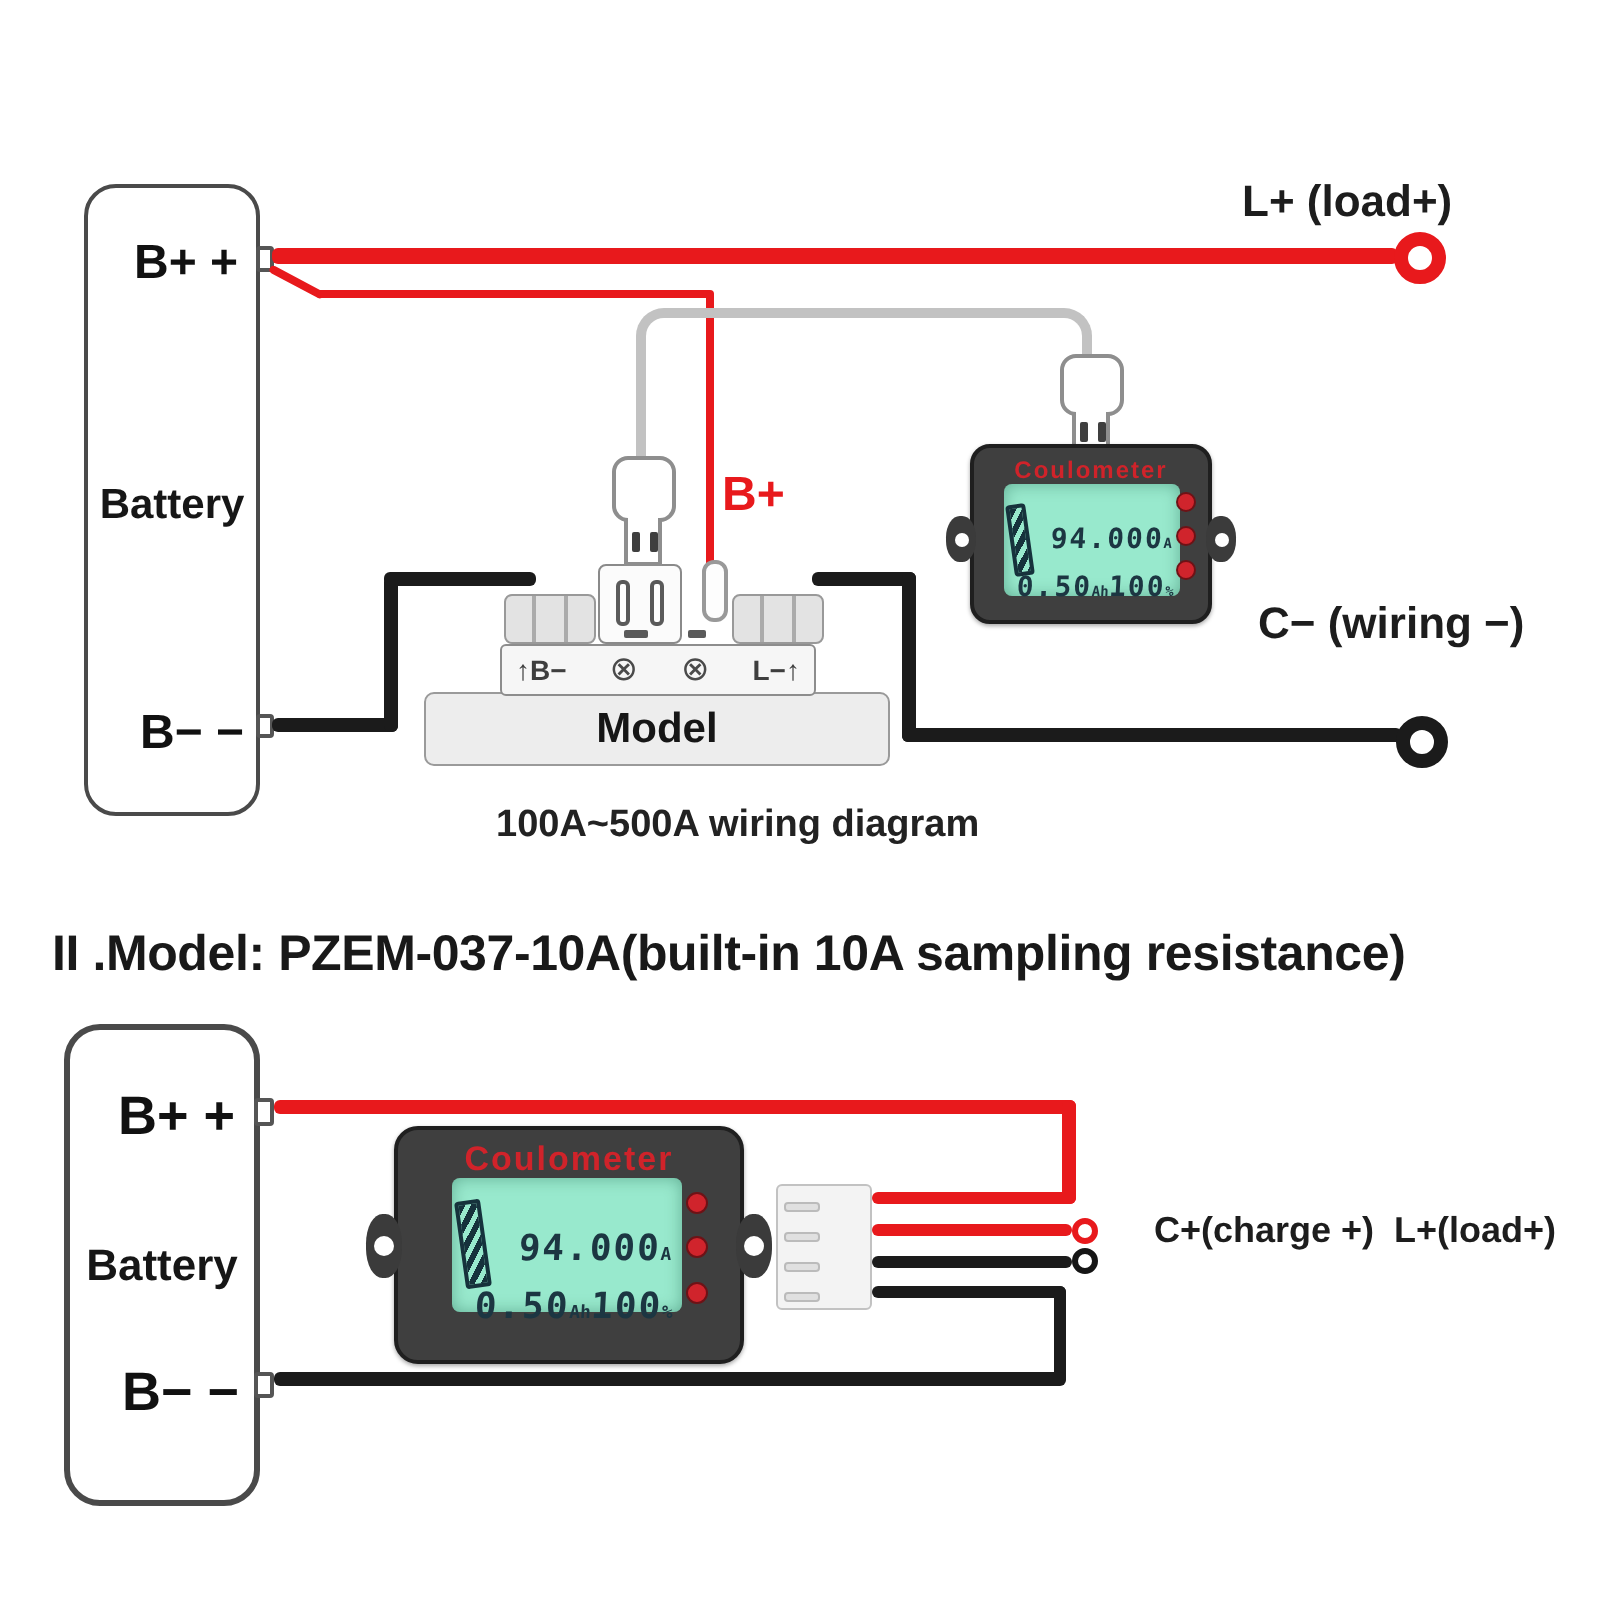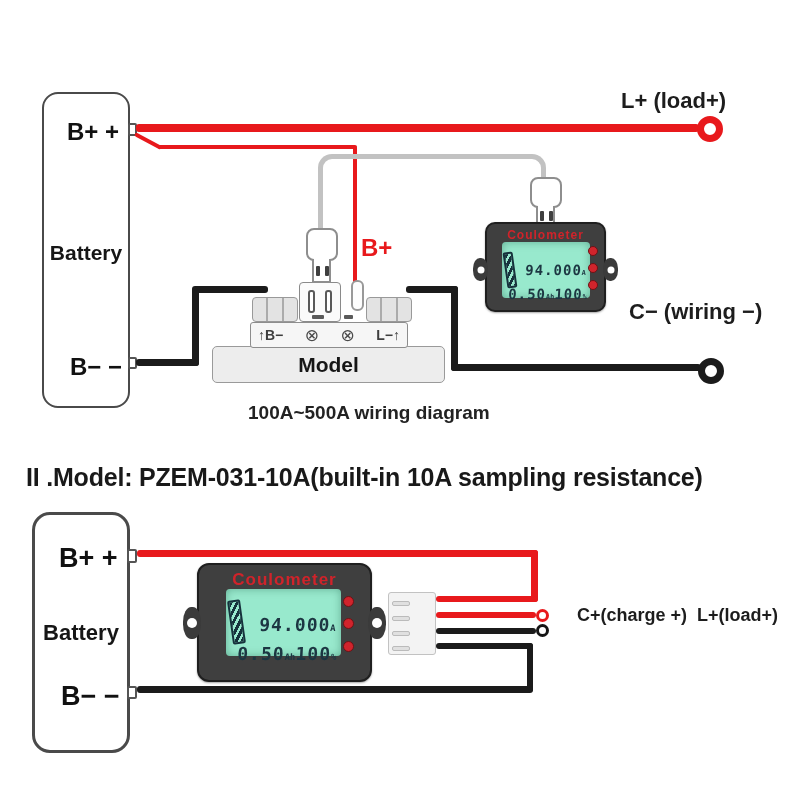--- a/index.html
+++ b/index.html
@@ -145,21 +145,21 @@
       <div class="btn" style="left:101px;top:39px;width:10px;height:10px;"></div>
       <div class="btn" style="left:101px;top:56px;width:10px;height:10px;"></div>
     </div>
 
     <div class="bplus-red" style="left:361px;top:234px;font-size:24px;">B+</div>
     <div class="label" style="left:621px;top:88px;font-size:22px;">L+ (load+)</div>
     <div class="label" style="left:629px;top:299px;font-size:22px;">C− (wiring −)</div>
     <div class="caption" style="left:248px;top:402px;width:240px;font-size:19px;">100A~500A wiring diagram</div>
   </div>
 
-  <div class="sect-title" style="left:26px;top:463px;font-size:25px;">II .Model: PZEM-031-10A(built-in 10A sampling resistance)</div>
+  <div class="sect-title" style="left:26px;top:463px;font-size:25px;">II .Model: PZEM-037-10A(built-in 10A sampling resistance)</div>
 
   <div class="grp">
 
     <div class="battery" style="left:32px;top:512px;width:98px;height:241px;border-width:3px;border-radius:18px;">
       <div class="blabel" style="left:24px;top:28px;font-size:27px;">B+ +</div>
       <div class="bname" style="top:105px;font-size:22px;">Battery</div>
       <div class="blabel" style="left:26px;top:166px;font-size:27px;">B− −</div>
       <div class="tab" style="right:-10px;top:34px;width:10px;height:14px;"></div>
       <div class="tab" style="right:-10px;top:171px;width:10px;height:13px;"></div>
     </div>

